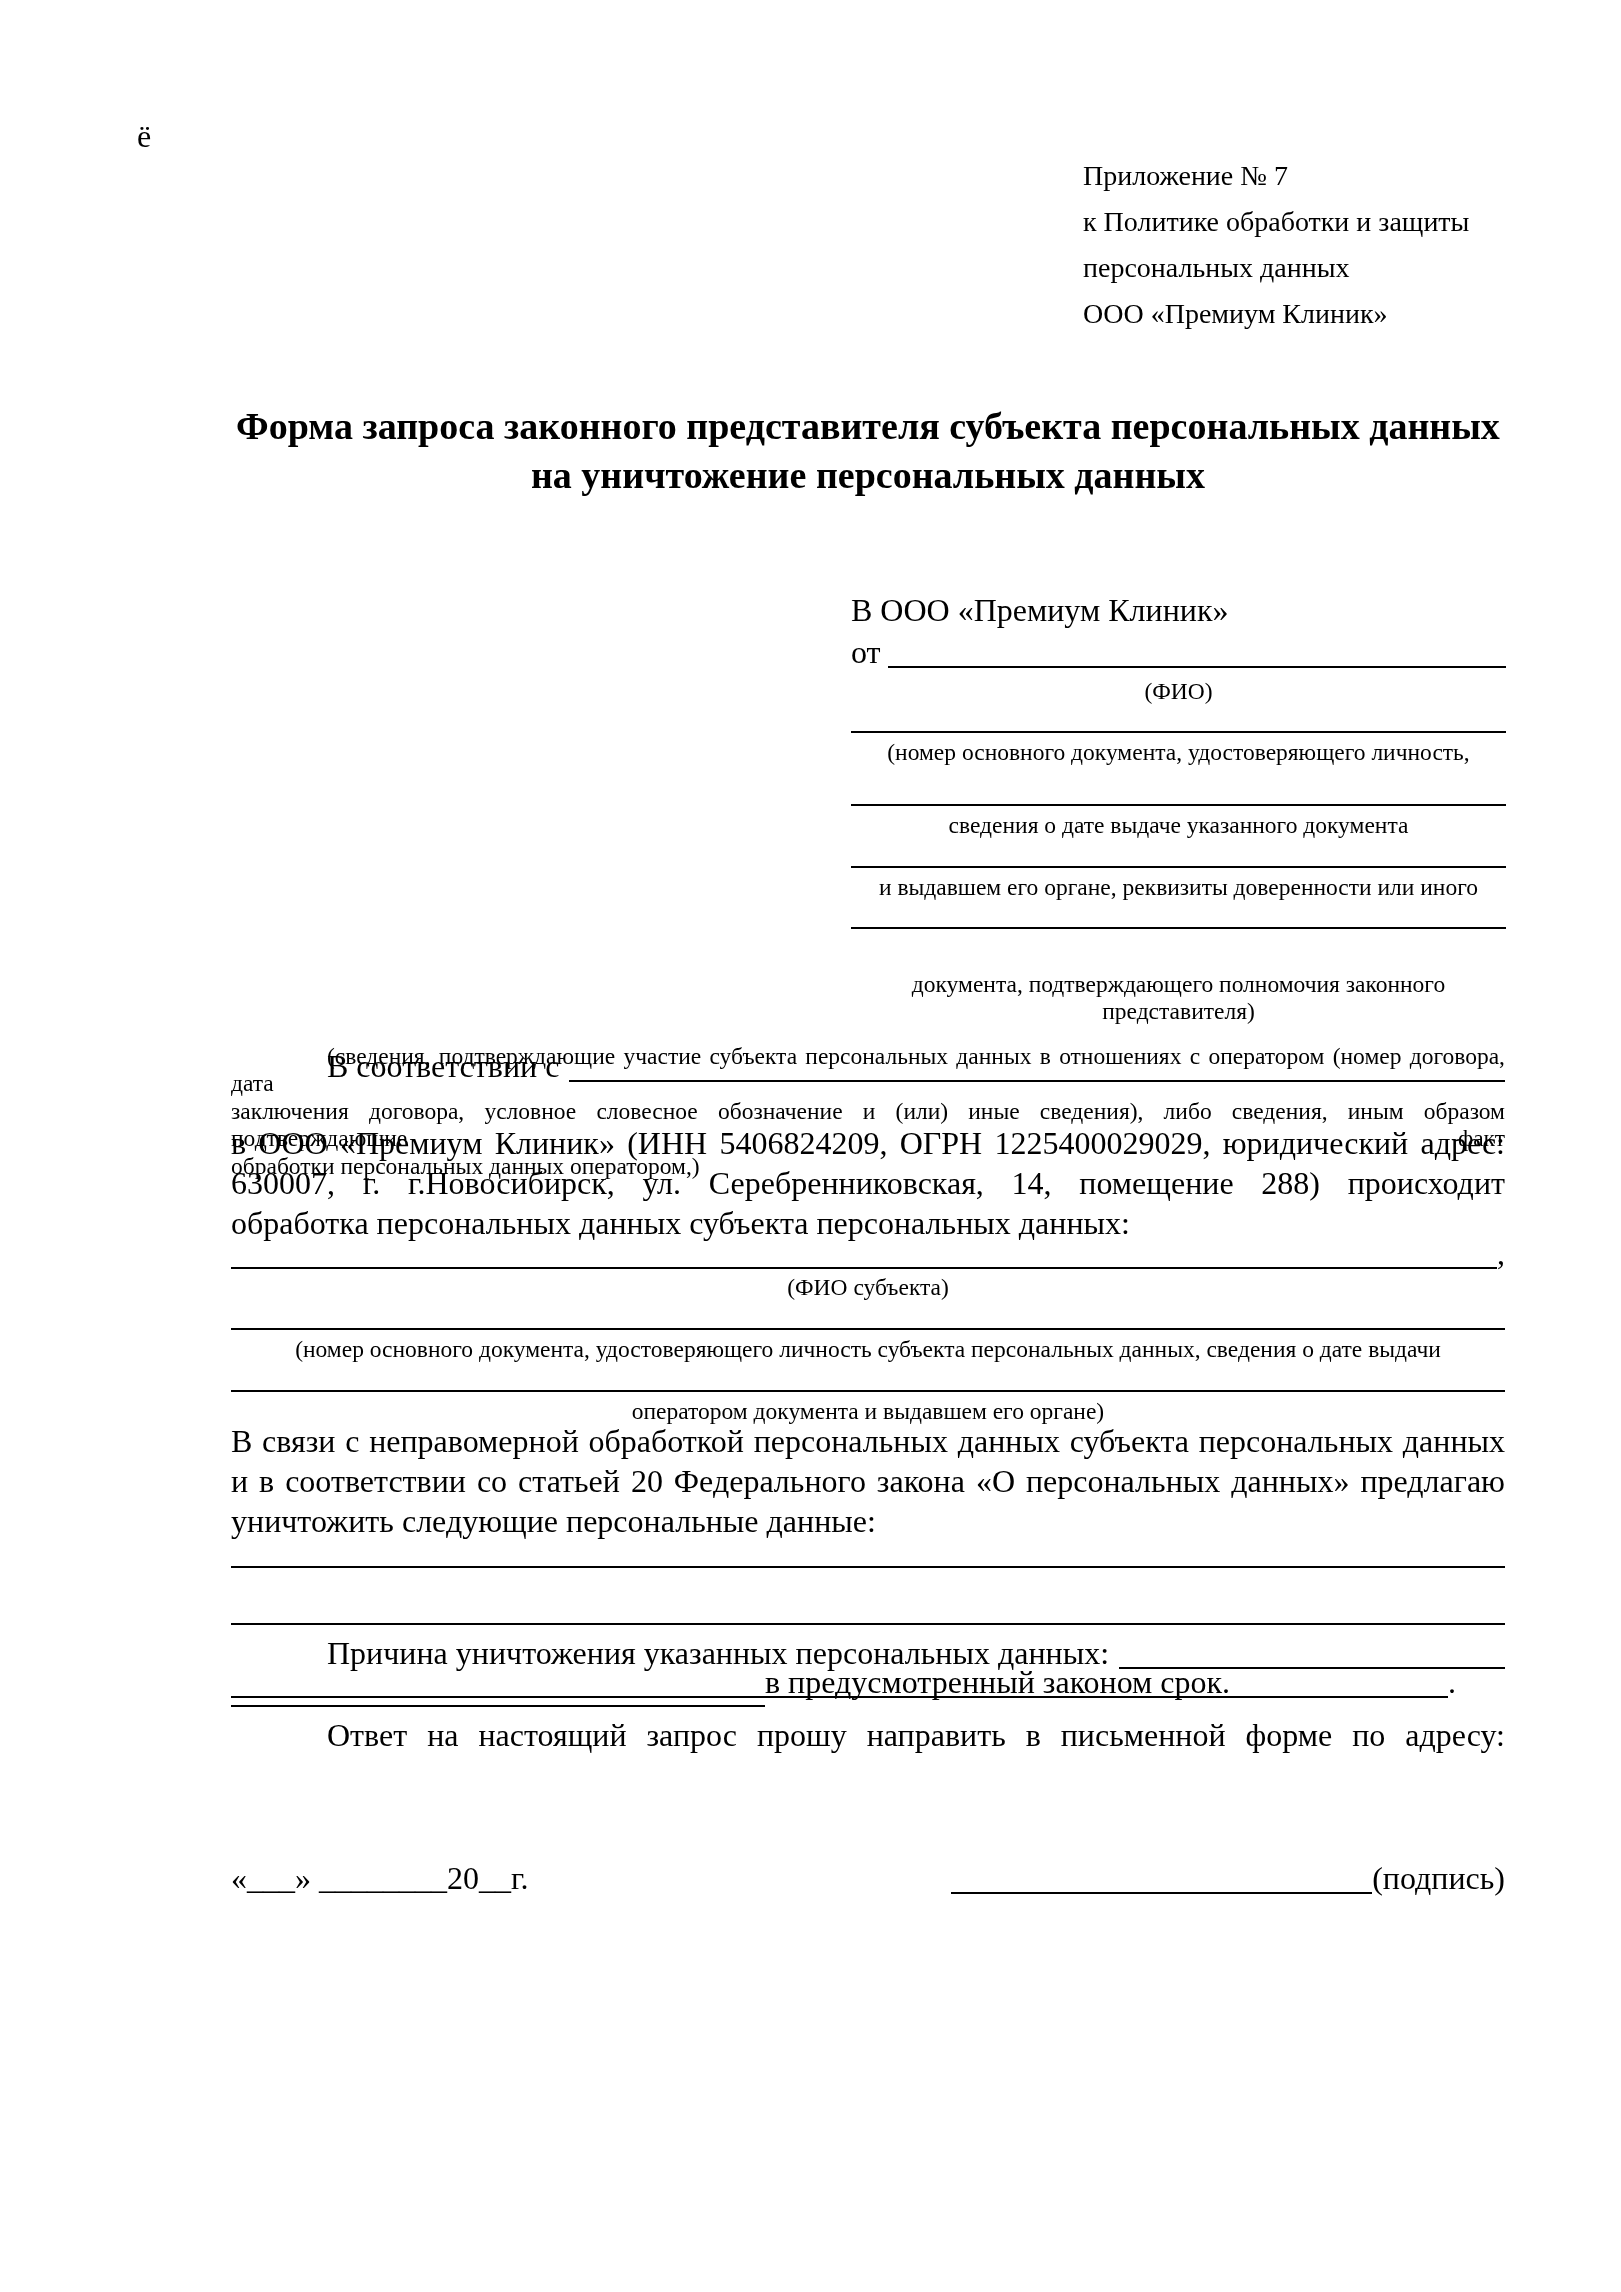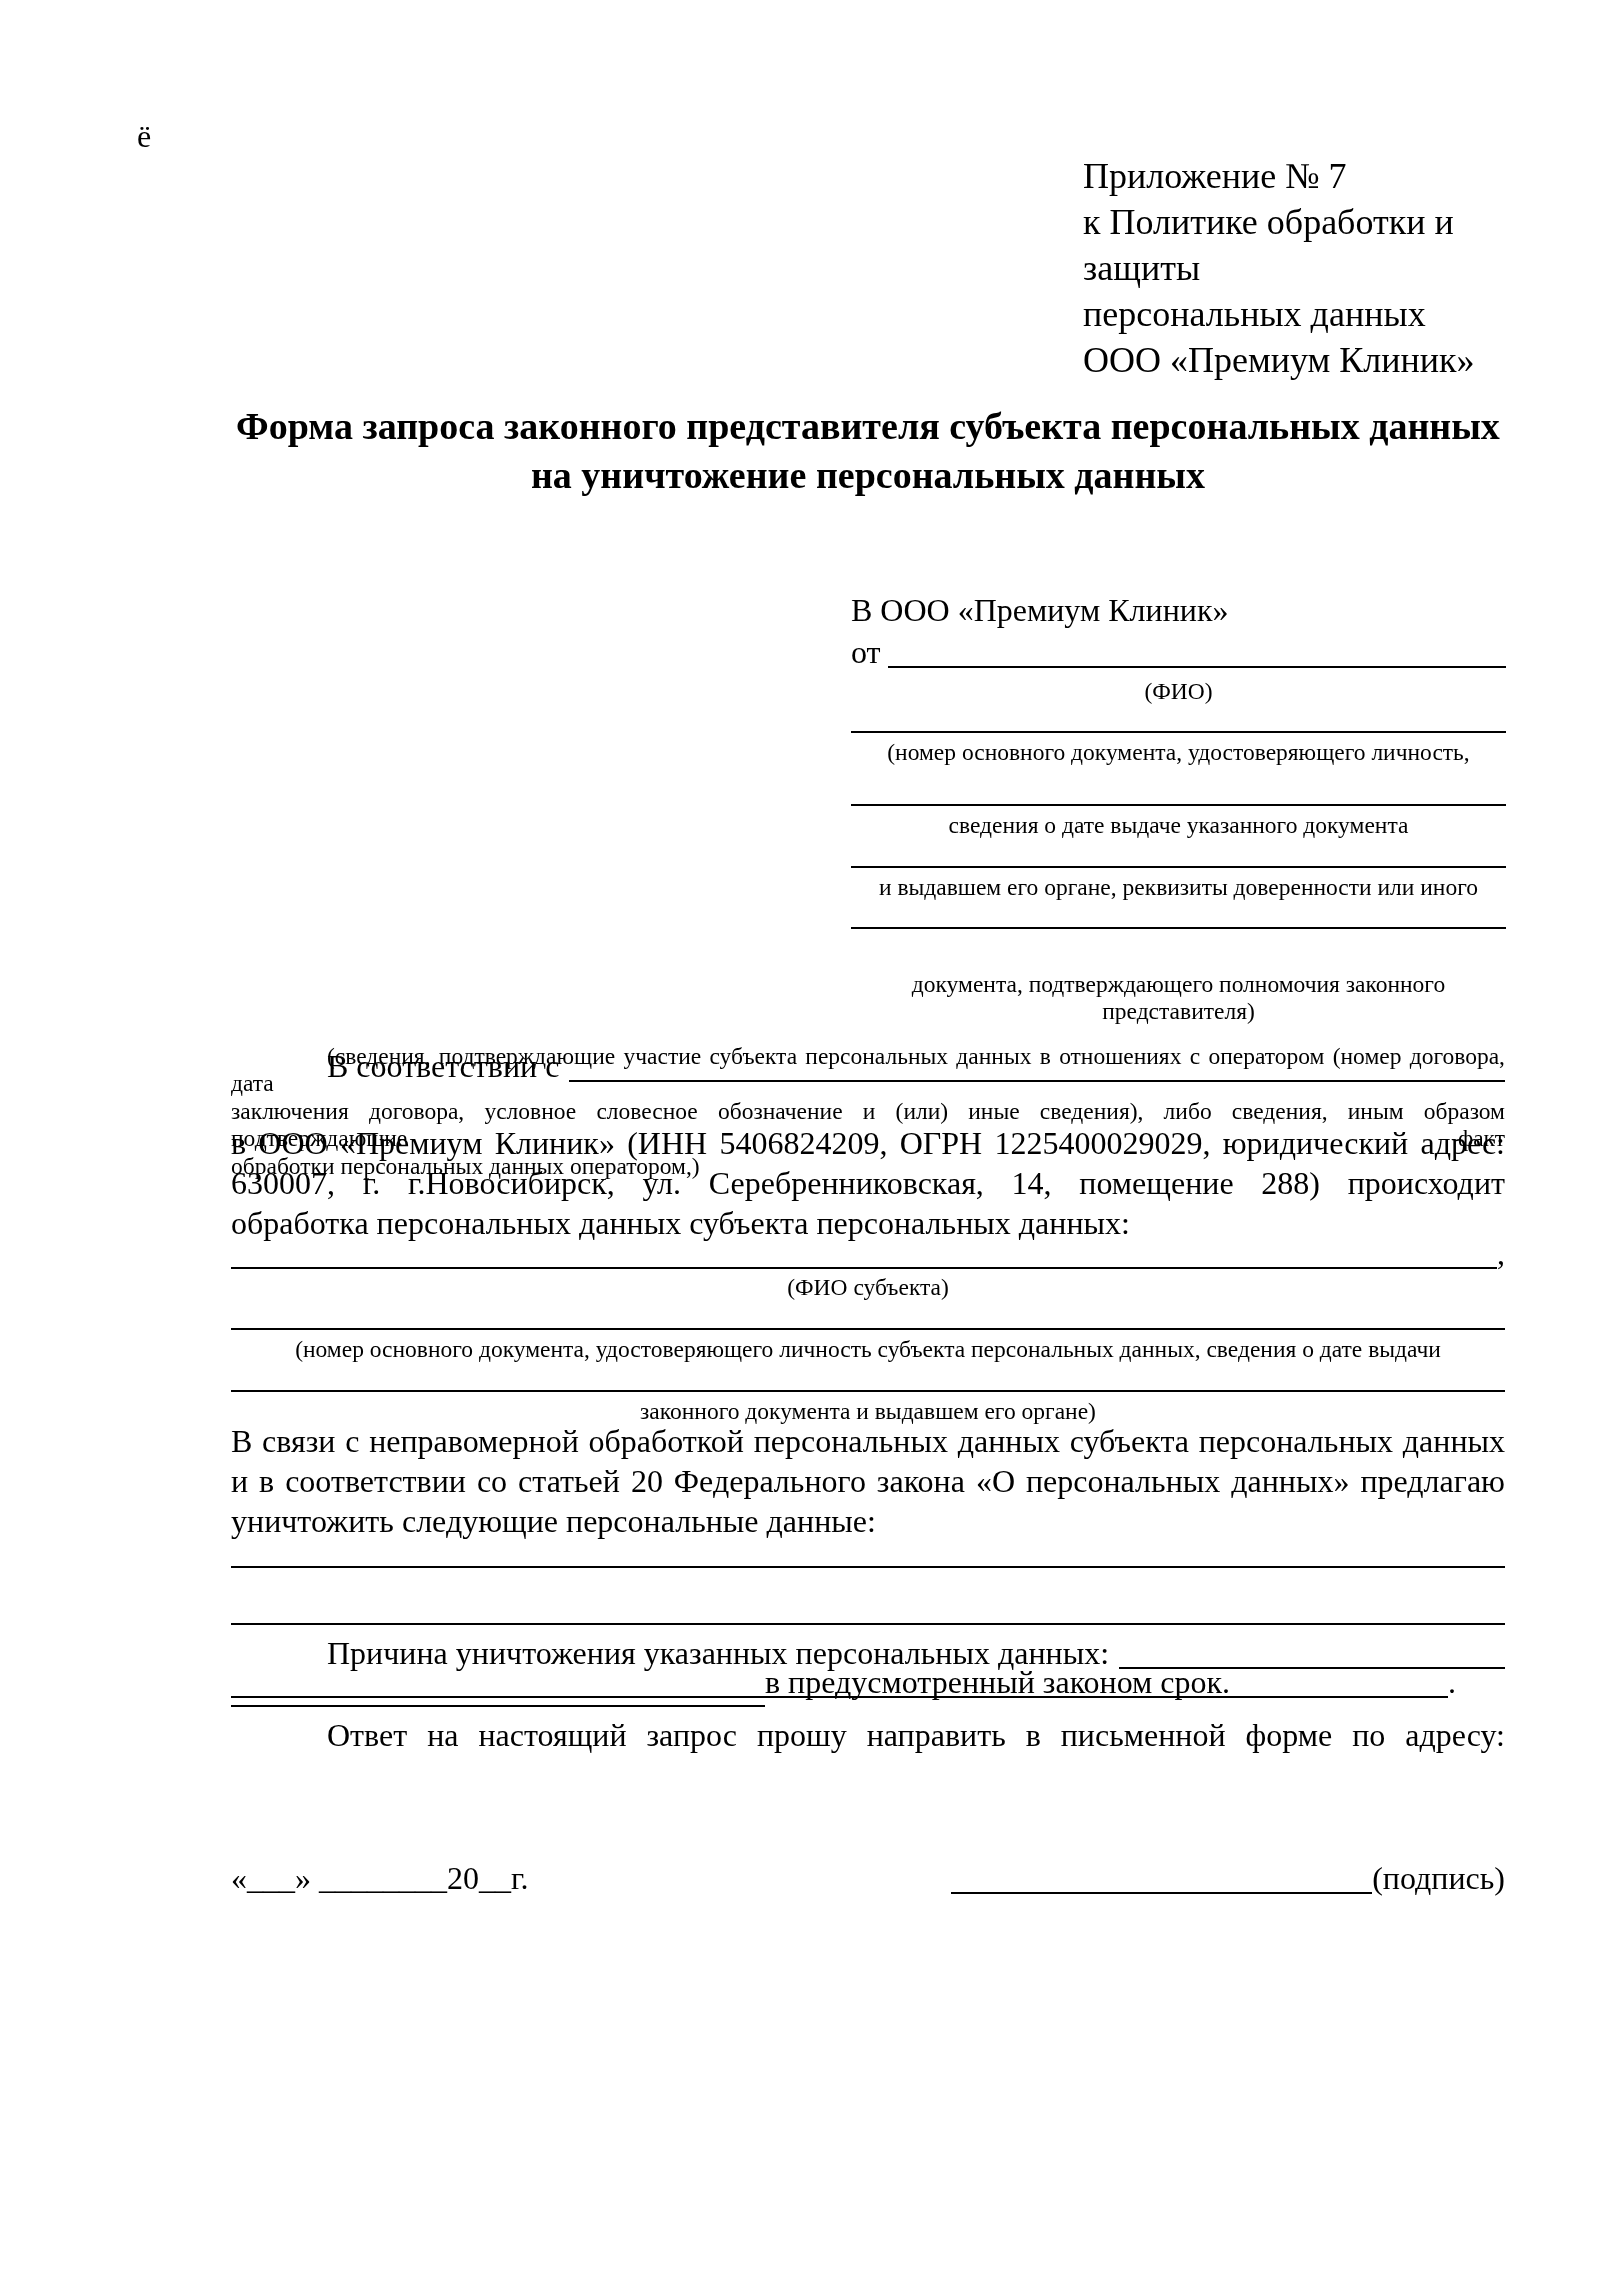--- a/index.html
+++ b/index.html
@@ -10,21 +10,21 @@
     font-family:"Liberation Serif","DejaVu Serif",serif;
     color:#000;
     overflow:hidden;
     margin:0 auto;
   }
   .abs{position:absolute;}
   .body-text{font-size:32px;line-height:40px;}
   .caption{font-size:23.5px;line-height:27.4px;text-align:center;}
   .note-text{font-size:23.5px;line-height:27.4px;}
   .stray{font-size:32px;}
-  .appendix{font-size:36px;line-height:46px;}
+  .appendix{font-size:28px;line-height:46px;}
   .title{font-size:38px;line-height:49px;font-weight:bold;text-align:center;font-family:Liberation Serif, serif;}
   .jstretch{text-align:justify;text-align-last:justify;}
   .jplain{text-align:left;}
   .rule{border-top:2.9px solid #000;height:0;}
   .blank-row{display:flex;align-items:baseline;}
   .fill{flex:1 1 auto;height:0;border-bottom:2.9px solid #000;position:relative;top:4.9px;}
   .fill-fixed{flex:0 0 auto;height:0;border-bottom:2.9px solid #000;position:relative;top:4.9px;}
 </style>
 </head>
 <body>
@@ -85,21 +85,21 @@
   <div class="abs body-text blank-row" style="left:231px;top:1233px;width:1274px;">
     <span class="fill"></span>
     <span>,</span>
   </div>
   <div class="abs caption" style="left:231px;top:1274px;width:1274px;">(ФИО субъекта)</div>
 
   <div class="abs rule" style="left:231px;top:1328px;width:1274px;"></div>
   <div class="abs caption" style="left:231px;top:1336px;width:1274px;">(номер основного документа, удостоверяющего личность субъекта персональных данных, сведения о дате выдачи</div>
 
   <div class="abs rule" style="left:231px;top:1390px;width:1274px;"></div>
-  <div class="abs caption" style="left:231px;top:1398px;width:1274px;">законного документа и выдавшем его органе)</div>
+  <div class="abs caption" style="left:231px;top:1398px;width:1274px;">оператором документа и выдавшем его органе)</div>
 
   <div class="abs body-text" style="left:231px;top:1421px;width:1274px;">
     <div class="jstretch">В связи с неправомерной обработкой персональных данных субъекта персональных данных</div>
     <div class="jstretch">и в соответствии со статьей 20 Федерального закона «О персональных данных» предлагаю</div>
     <div class="jplain">уничтожить следующие персональные данные:</div>
   </div>
 
   <div class="abs rule" style="left:231px;top:1566px;width:1274px;"></div>
   <div class="abs rule" style="left:231px;top:1623px;width:1274px;"></div>
 

